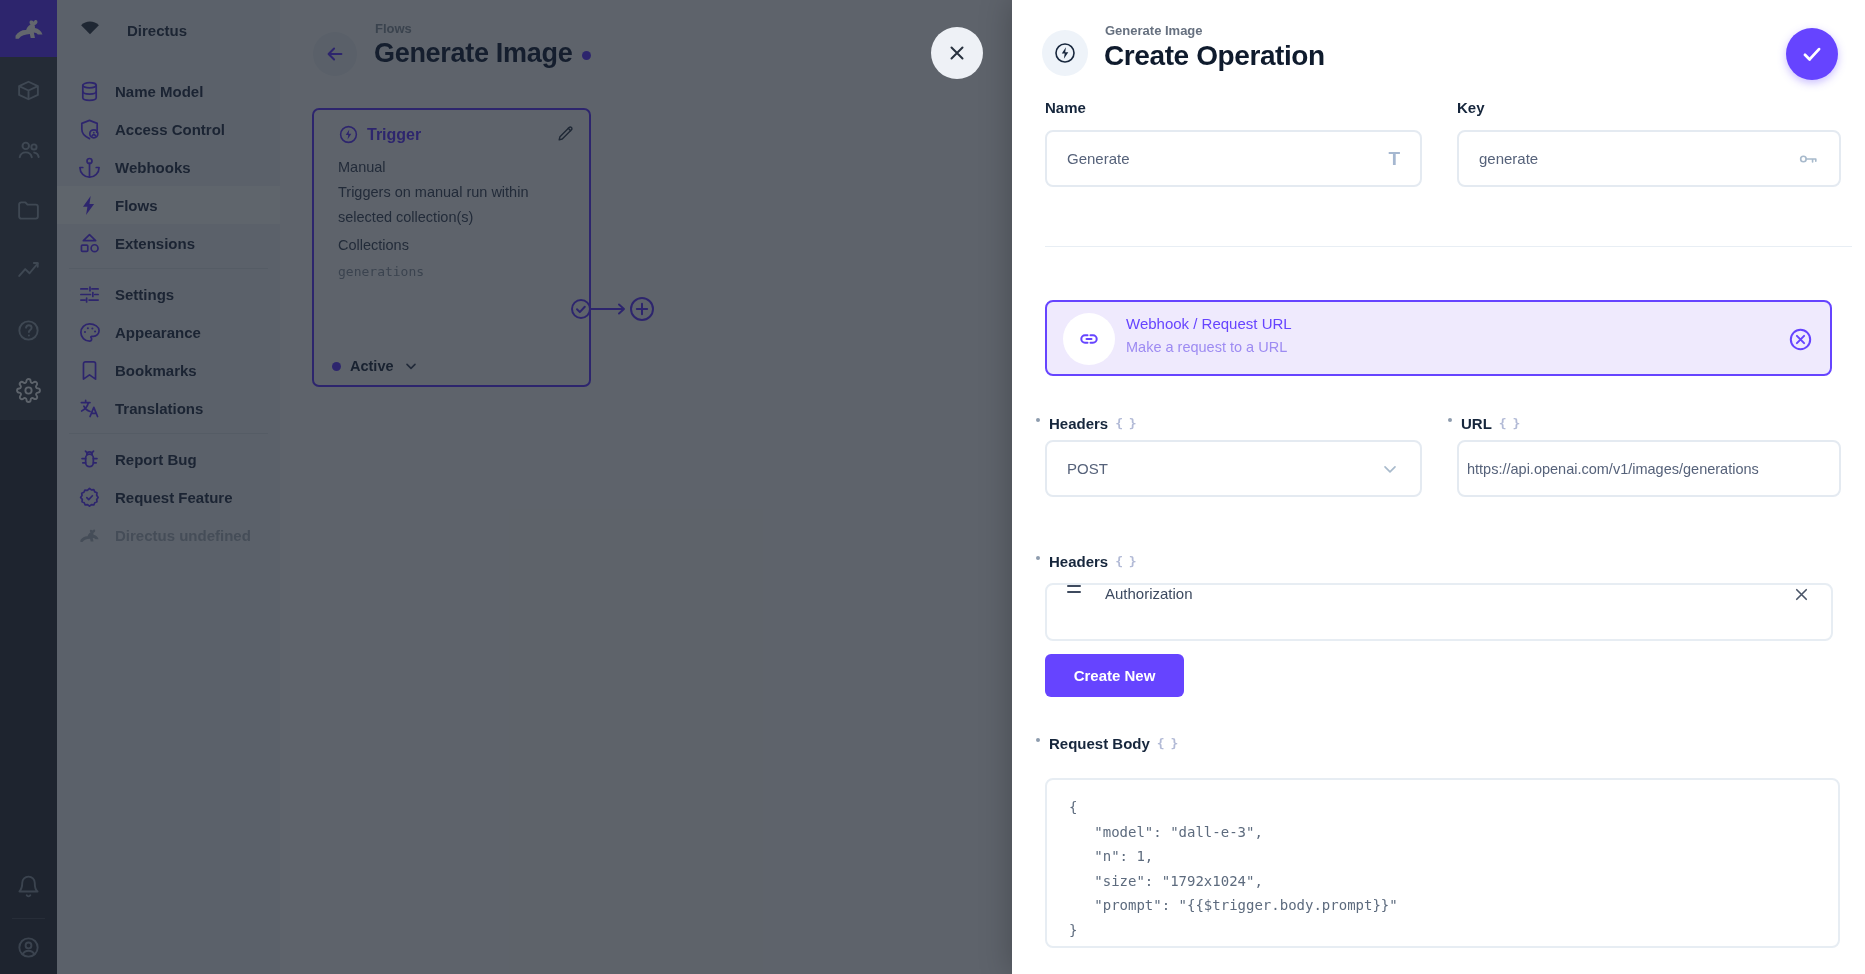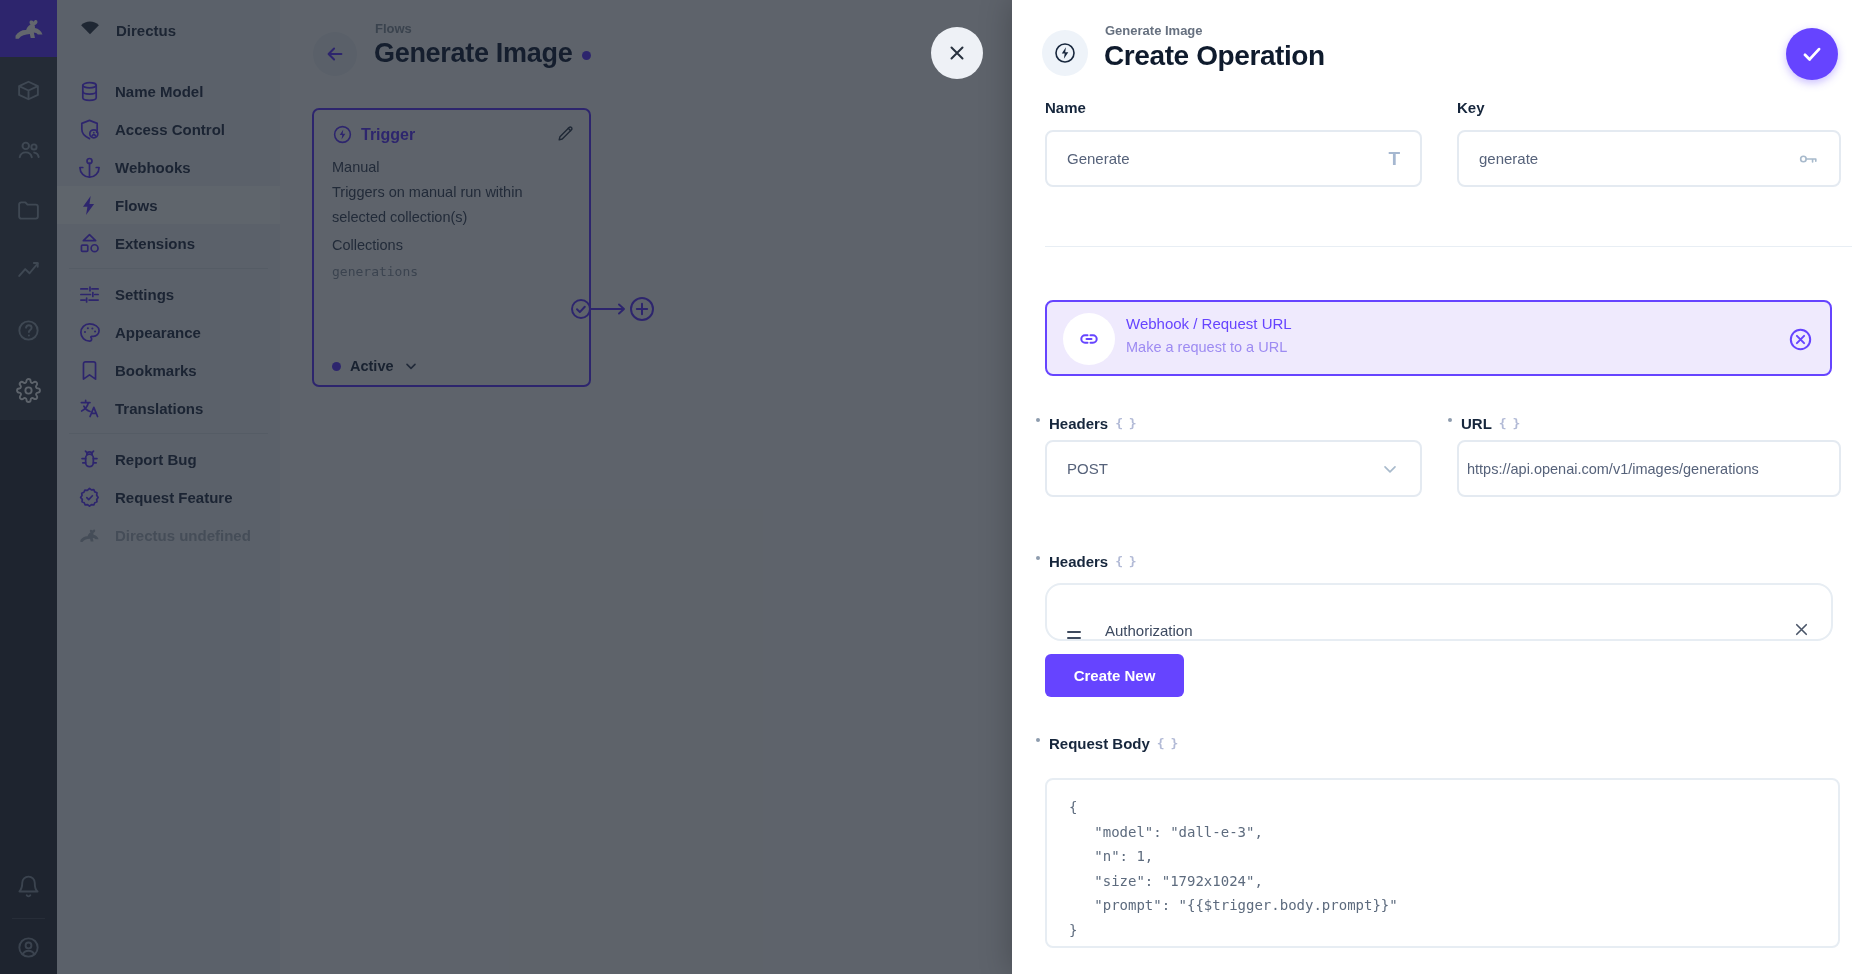--- a/index.html
+++ b/index.html
@@ -12,21 +12,21 @@
   #rail-top{position:absolute;left:0;top:0;width:57px;height:420px;background:#4a5462}
   .logo-tile{position:absolute;left:0;top:0;width:57px;height:57px;background:#6644ff;
              display:flex;align-items:center;justify-content:center;color:#fff}
   .mod-tile{position:absolute;left:0;width:57px;height:60px;display:flex;align-items:center;
             justify-content:center;color:#97a5b4;cursor:pointer}
   .mod-tile.active{color:#eef3f9}
   .rail-div{position:absolute;left:12px;width:33px;height:1px;background:rgba(255,255,255,.14)}
 
   
   #nav{position:absolute;left:57px;top:0;width:223px;height:974px;background:#e9eef5;z-index:9}
-  .proj{display:flex;align-items:center;gap:13px;height:60px;padding:0 0 0 20px;color:#35425a;
+  .proj{display:flex;align-items:center;gap:24px;height:60px;padding:0 0 0 20px;color:#35425a;
         font-size:15px;font-weight:700}
   .proj .ic{color:#3c4859}
   .nav-list{padding-top:12px}
   .nav-item{display:flex;align-items:center;gap:14px;height:38px;padding:0 0 0 21px;
             font-size:15px;color:#33405a;font-weight:600;cursor:pointer}
   .nav-item .ic{color:#6644ff}
   .nav-item.active{background:#f4f8fc}
   .nav-item.disabled{color:#a9b4c2}
   .nav-item.disabled .ic{color:#a9b4c2}
   .nav-div{height:1px;background:#d8dfe9;margin:6px 0 6px 12px;width:199px}
@@ -34,21 +34,21 @@
   
   #canvas{position:absolute;left:280px;top:0;width:732px;height:974px;background:#f0f4f9;z-index:8}
   .back-btn{position:absolute;left:33px;top:32px;width:44px;height:44px;border-radius:50%;
             background:#e4eaf3;display:flex;align-items:center;justify-content:center;color:#6644ff;cursor:pointer}
   .crumb{position:absolute;left:95px;top:21px;font-size:13px;font-weight:600;color:#8b97a5}
   .page-title{position:absolute;left:94px;top:38px;font-size:27px;font-weight:800;color:#21304a;
               letter-spacing:-.3px;display:flex;align-items:center;gap:10px}
   .title-dot{width:9px;height:9px;border-radius:50%;background:#6644ff;margin-top:4px}
 
   .trigger-card{position:absolute;left:32px;top:108px;width:279px;height:279px;border:2px solid #6644ff;
-                border-radius:7px;box-sizing:border-box;padding:14px 18px}
+                border-radius:7px;box-sizing:border-box;padding:14px 24px}
   .tc-head{display:flex;align-items:center;gap:8px;color:#6644ff;font-size:16px;font-weight:700}
   .tc-pencil{position:absolute;right:14px;top:14px;color:#3d4a60;cursor:pointer}
   .tc-body{margin-top:10px;font-size:14.5px;color:#46536a;line-height:25px;width:238px}
   .tc-label{margin-top:3px}
   .tc-mono{font-family:"DejaVu Sans Mono",monospace;font-size:13px;color:#8c98a9;margin-top:1px}
   .tc-status{position:absolute;left:18px;bottom:11px;display:flex;align-items:center;gap:9px;
              font-size:14.5px;font-weight:600;color:#2c3a52;cursor:pointer}
   .st-dot{width:9px;height:9px;border-radius:50%;background:#6644ff}
   .connector{position:absolute;left:290px;top:295px;color:#6644ff}
 
@@ -77,22 +77,22 @@
   .divider{position:absolute;left:33px;top:246px;width:1807px;height:1px;background:#e8eef4;width:807px}
 
   .wh-card{position:absolute;left:33px;top:300px;width:787px;height:76px;border:2px solid #6644ff;border-radius:8px;
            box-sizing:border-box;background:#efeafd;cursor:pointer}
   .wh-circ{position:absolute;left:16px;top:11px;width:52px;height:52px;border-radius:50%;background:#fff;
            display:flex;align-items:center;justify-content:center;color:#6644ff}
   .wh-title{position:absolute;left:79px;top:13px;font-size:15px;font-weight:400;color:#6644ff}
   .wh-sub{position:absolute;left:79px;top:37px;font-size:14.5px;color:#9d8bf2}
   .wh-x{position:absolute;right:16px;top:24px;color:#6644ff;cursor:pointer}
 
-  .hdr-row{position:absolute;left:33px;top:583px;width:788px;height:58px;border:2px solid #e7edf3;border-radius:16px;
-           box-sizing:border-box;display:flex;align-items:flex-end;padding:0 20px;background:#fff}
+  .hdr-row{position:absolute;left:33px;top:583px;width:788px;height:58px;border:2px solid #e7edf3;border-radius:8px;
+           box-sizing:border-box;display:flex;align-items:flex-start;padding:0 20px;background:#fff}
   .drag{display:flex;flex-direction:column;gap:4px;margin-right:24px;cursor:grab}
   .drag i{display:block;width:14px;height:2px;background:#3e4a5e;border-radius:1px}
   .hdr-val{font-size:15px;color:#3d4a60}
   .hdr-x{margin-left:auto;color:#4a5568;cursor:pointer}
   .btn-primary{position:absolute;left:33px;top:654px;width:139px;height:43px;border-radius:6px;background:#6644ff;
                color:#fff;font-size:15px;font-weight:700;display:flex;align-items:center;justify-content:center;
                cursor:pointer;font-family:"Liberation Sans",sans-serif;border:none}
 
   .code-box{position:absolute;left:33px;top:778px;width:795px;height:170px;border:2px solid #e7edf3;border-radius:8px;
             box-sizing:border-box;background:#fff;padding:15px 22px;font-family:"DejaVu Sans Mono",monospace;

